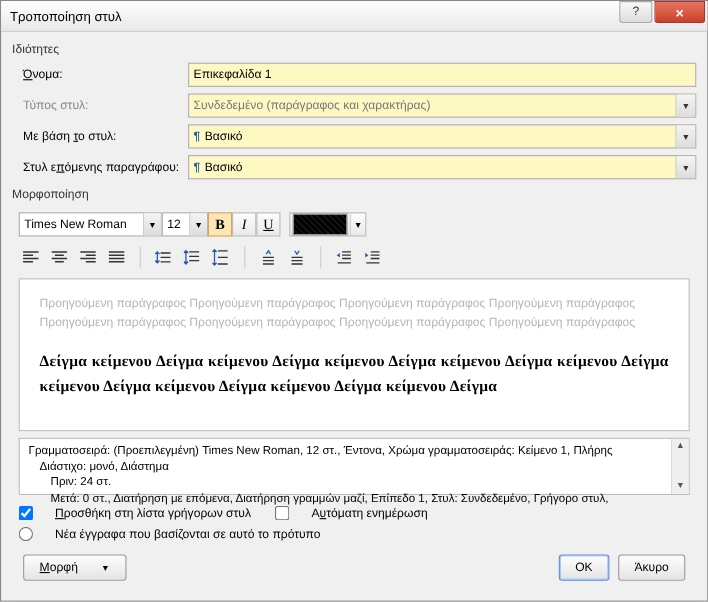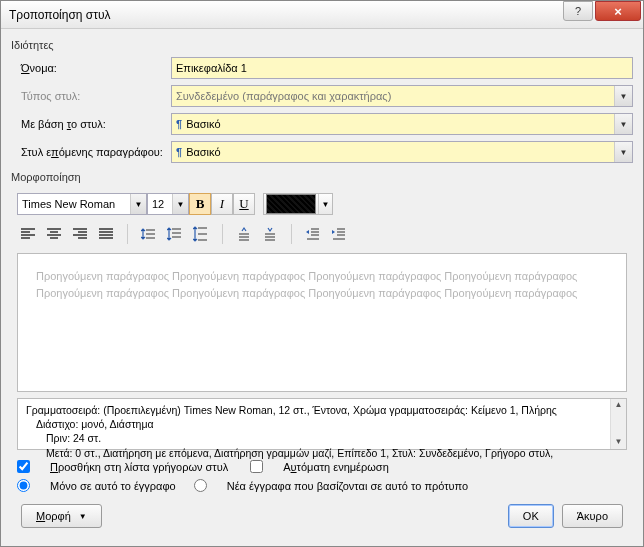--- a/index.html
+++ b/index.html
@@ -202,21 +202,21 @@
   .u-key { text-decoration: underline; }
   .footer {
     display:flex; align-items:center; padding: 8px 10px 10px 10px;
     gap: 8px;
   }
   .btn {
     height: 24px; padding: 0 14px;
     border: 1px solid #9a9a9a; border-radius:3px;
     background: linear-gradient(#fdfdfd,#e4e4e4);
     font-size: 11px;
-    display:flex; align-items:center; gap:8px;
+    display:flex; align-items:center; gap:21px;
   }
   .btn.default { border-color:#5a8cd6; box-shadow: 0 0 0 1px #a6c8ff inset; }
   .spacer { flex:1; }
 </style>
 </head>
 <body>
 
 <div class="dialog">
   <div class="titlebar">
     <div class="title">Τροποποίηση στυλ</div>
@@ -352,20 +352,21 @@
       <div class="icn">
           <svg viewBox="0 0 16 16">
             <path stroke="#333" stroke-width="1.2" d="M6 3h8M6 6h8M6 9h8M2 13h12"></path>
             <path fill="#2a5db0" d="M1 4l3 2-3 2z"></path>
           </svg>
         </div>
     </div>
 
     <div class="preview">
       <div class="prev-para">Προηγούμενη παράγραφος Προηγούμενη παράγραφος Προηγούμενη παράγραφος Προηγούμενη παράγραφος Προηγούμενη παράγραφος Προηγούμενη παράγραφος Προηγούμενη παράγραφος Προηγούμενη παράγραφος</div>
+      <div class="sample">Δείγμα κείμενου Δείγμα κείμενου Δείγμα κείμενου Δείγμα κείμενου Δείγμα κείμενου Δείγμα κείμενου Δείγμα κείμενου Δείγμα κείμενου Δείγμα κείμενου Δείγμα</div>
     </div>
 
     <div class="description">
       <div>Γραμματοσειρά: (Προεπιλεγμένη) Times New Roman, 12 στ., Έντονα, Χρώμα γραμματοσειράς: Κείμενο 1, Πλήρης</div>
       <div style="text-indent:10px">Διάστιχο:  μονό, Διάστημα</div>
       <div style="text-indent:20px">Πριν:  24 στ.</div>
       <div style="text-indent:20px">Μετά:  0 στ., Διατήρηση με επόμενα, Διατήρηση γραμμών μαζί, Επίπεδο 1, Στυλ: Συνδεδεμένο, Γρήγορο στυλ,</div>
       <div class="scroll">
           <span>▲</span>
           <span>▼</span>
@@ -378,24 +379,20 @@
         <span><span class="u-key">Π</span>ροσθήκη στη λίστα γρήγορων στυλ</span>
       </label>
       <label class="chk">
         <input type="checkbox" style="">
         <span>Α<span class="u-key">υ</span>τόματη ενημέρωση</span>
       </label>
     </div>
 
     <div class="radios">
       <label class="rdo">
-        <input type="radio" name="scope" checked="" style="">
-        <span>Μόνο σε αυτό το έγγραφο</span>
-      </label>
-      <label class="rdo">
         <input type="radio" name="scope" style="">
         <span>Νέα έγγραφα που βασίζονται σε αυτό το πρότυπο</span>
       </label>
     </div>
 
     <div class="footer">
       <button class="btn">
         <span><span class="u-key">Μ</span>ορφή</span>
         <span style="font-size:8px">▼</span>
       </button>

